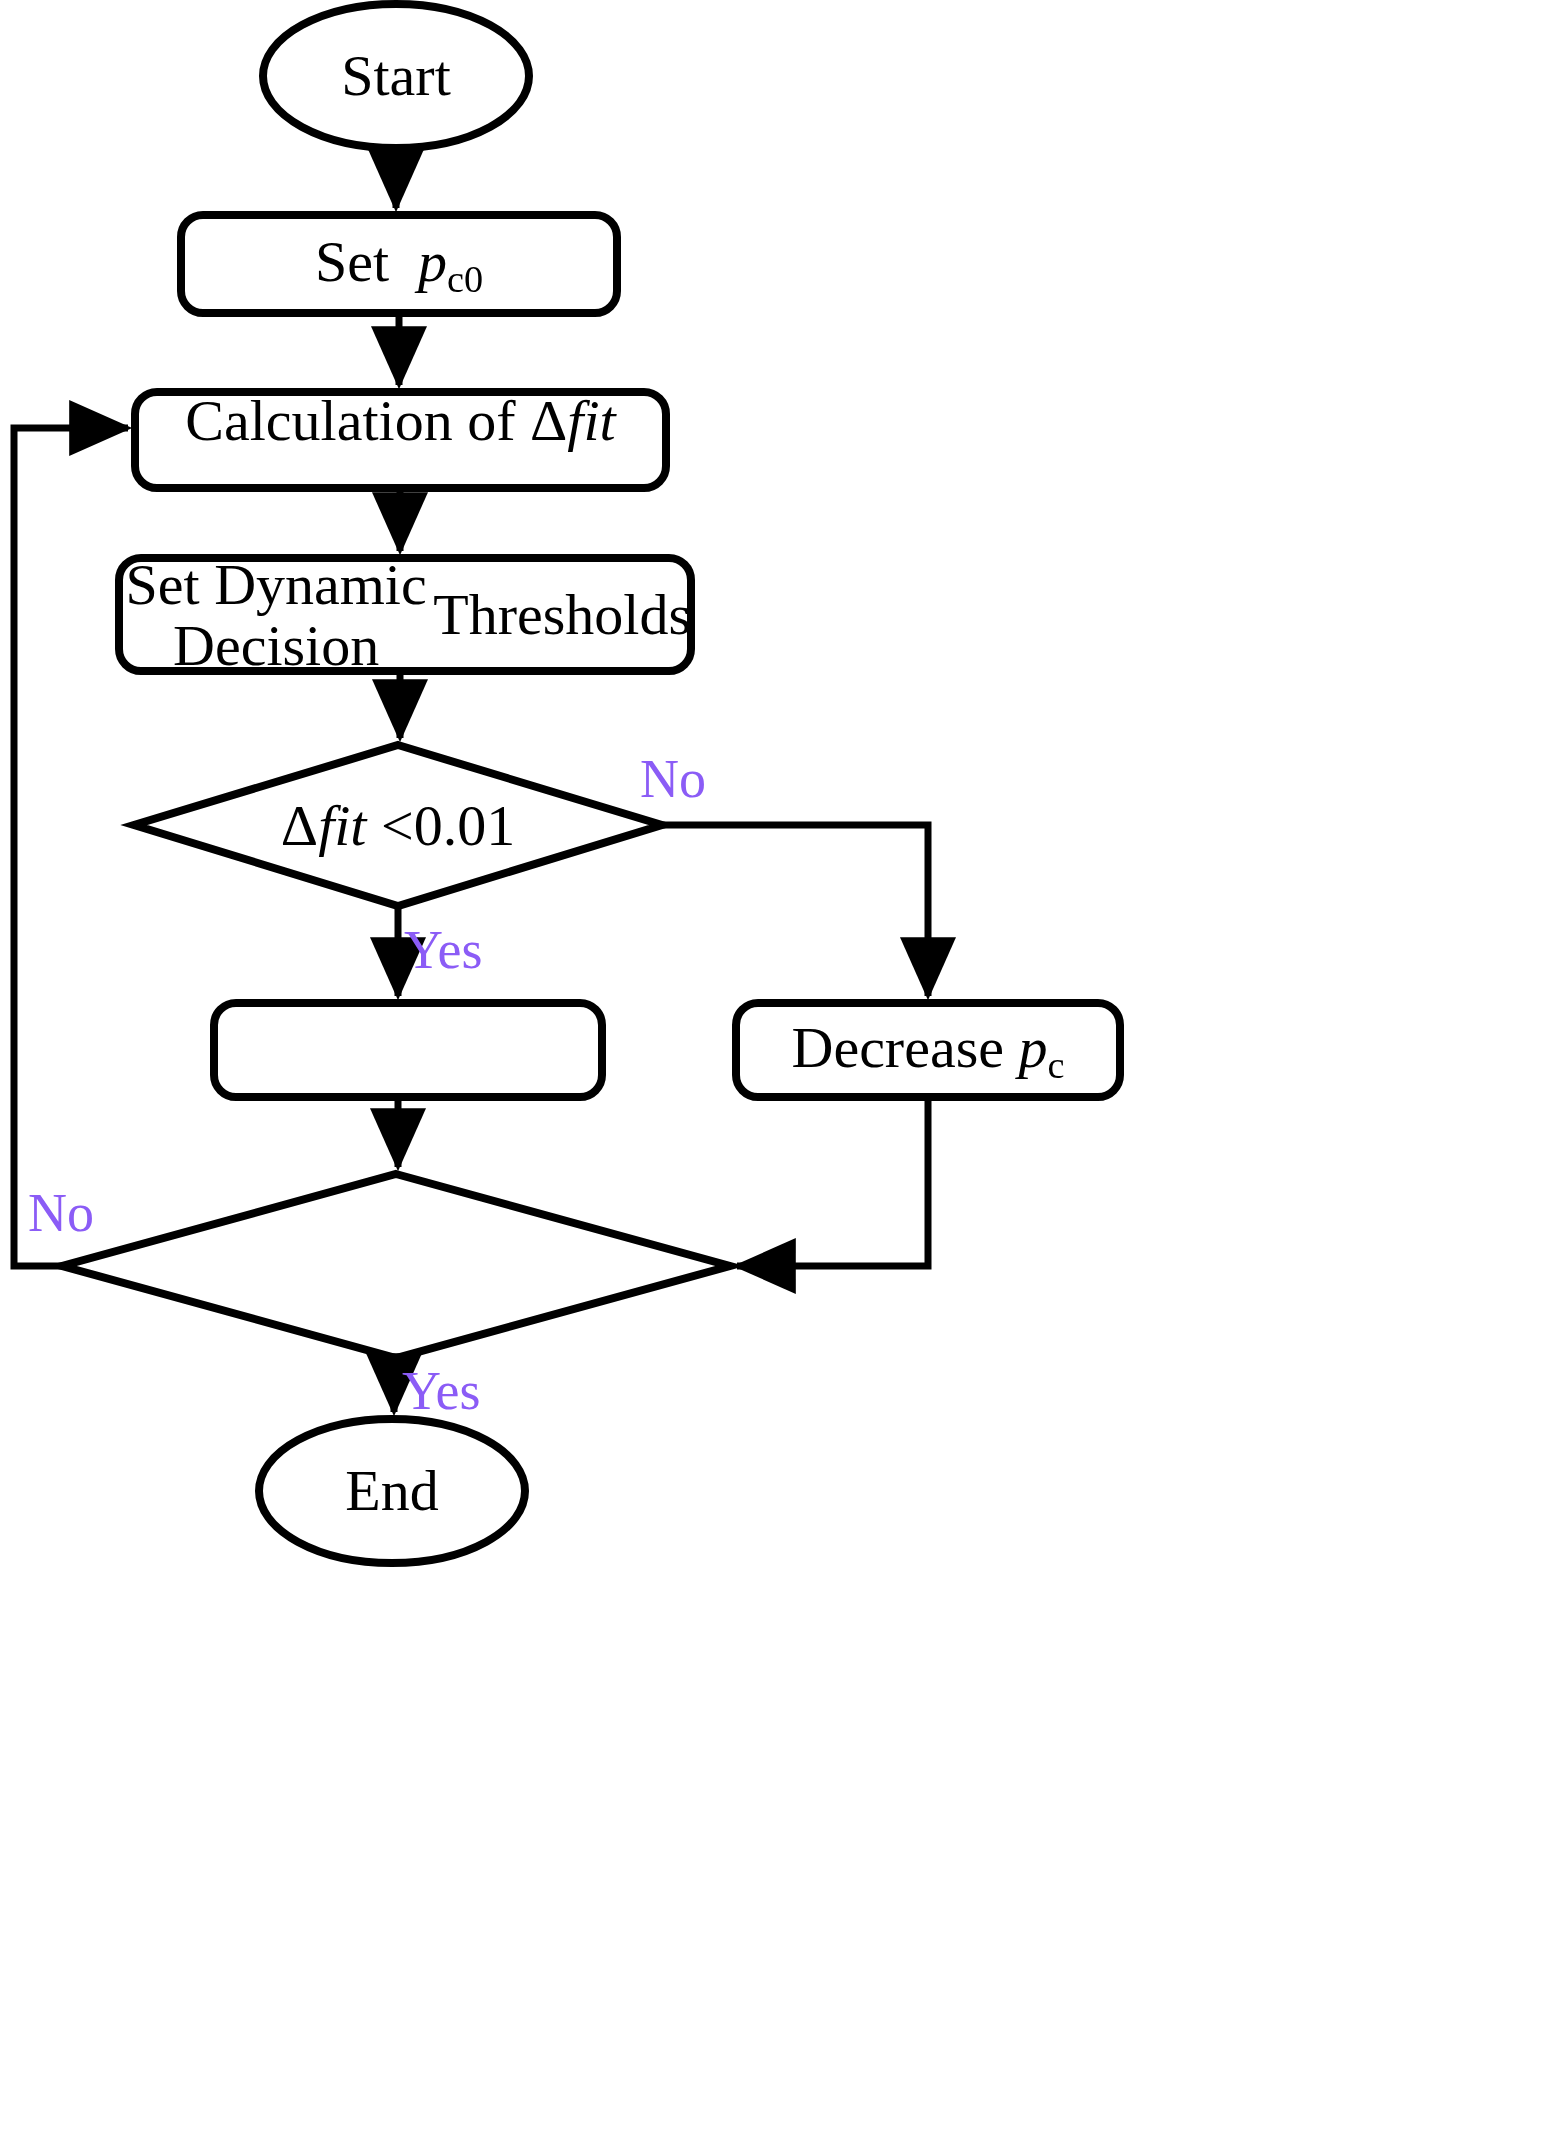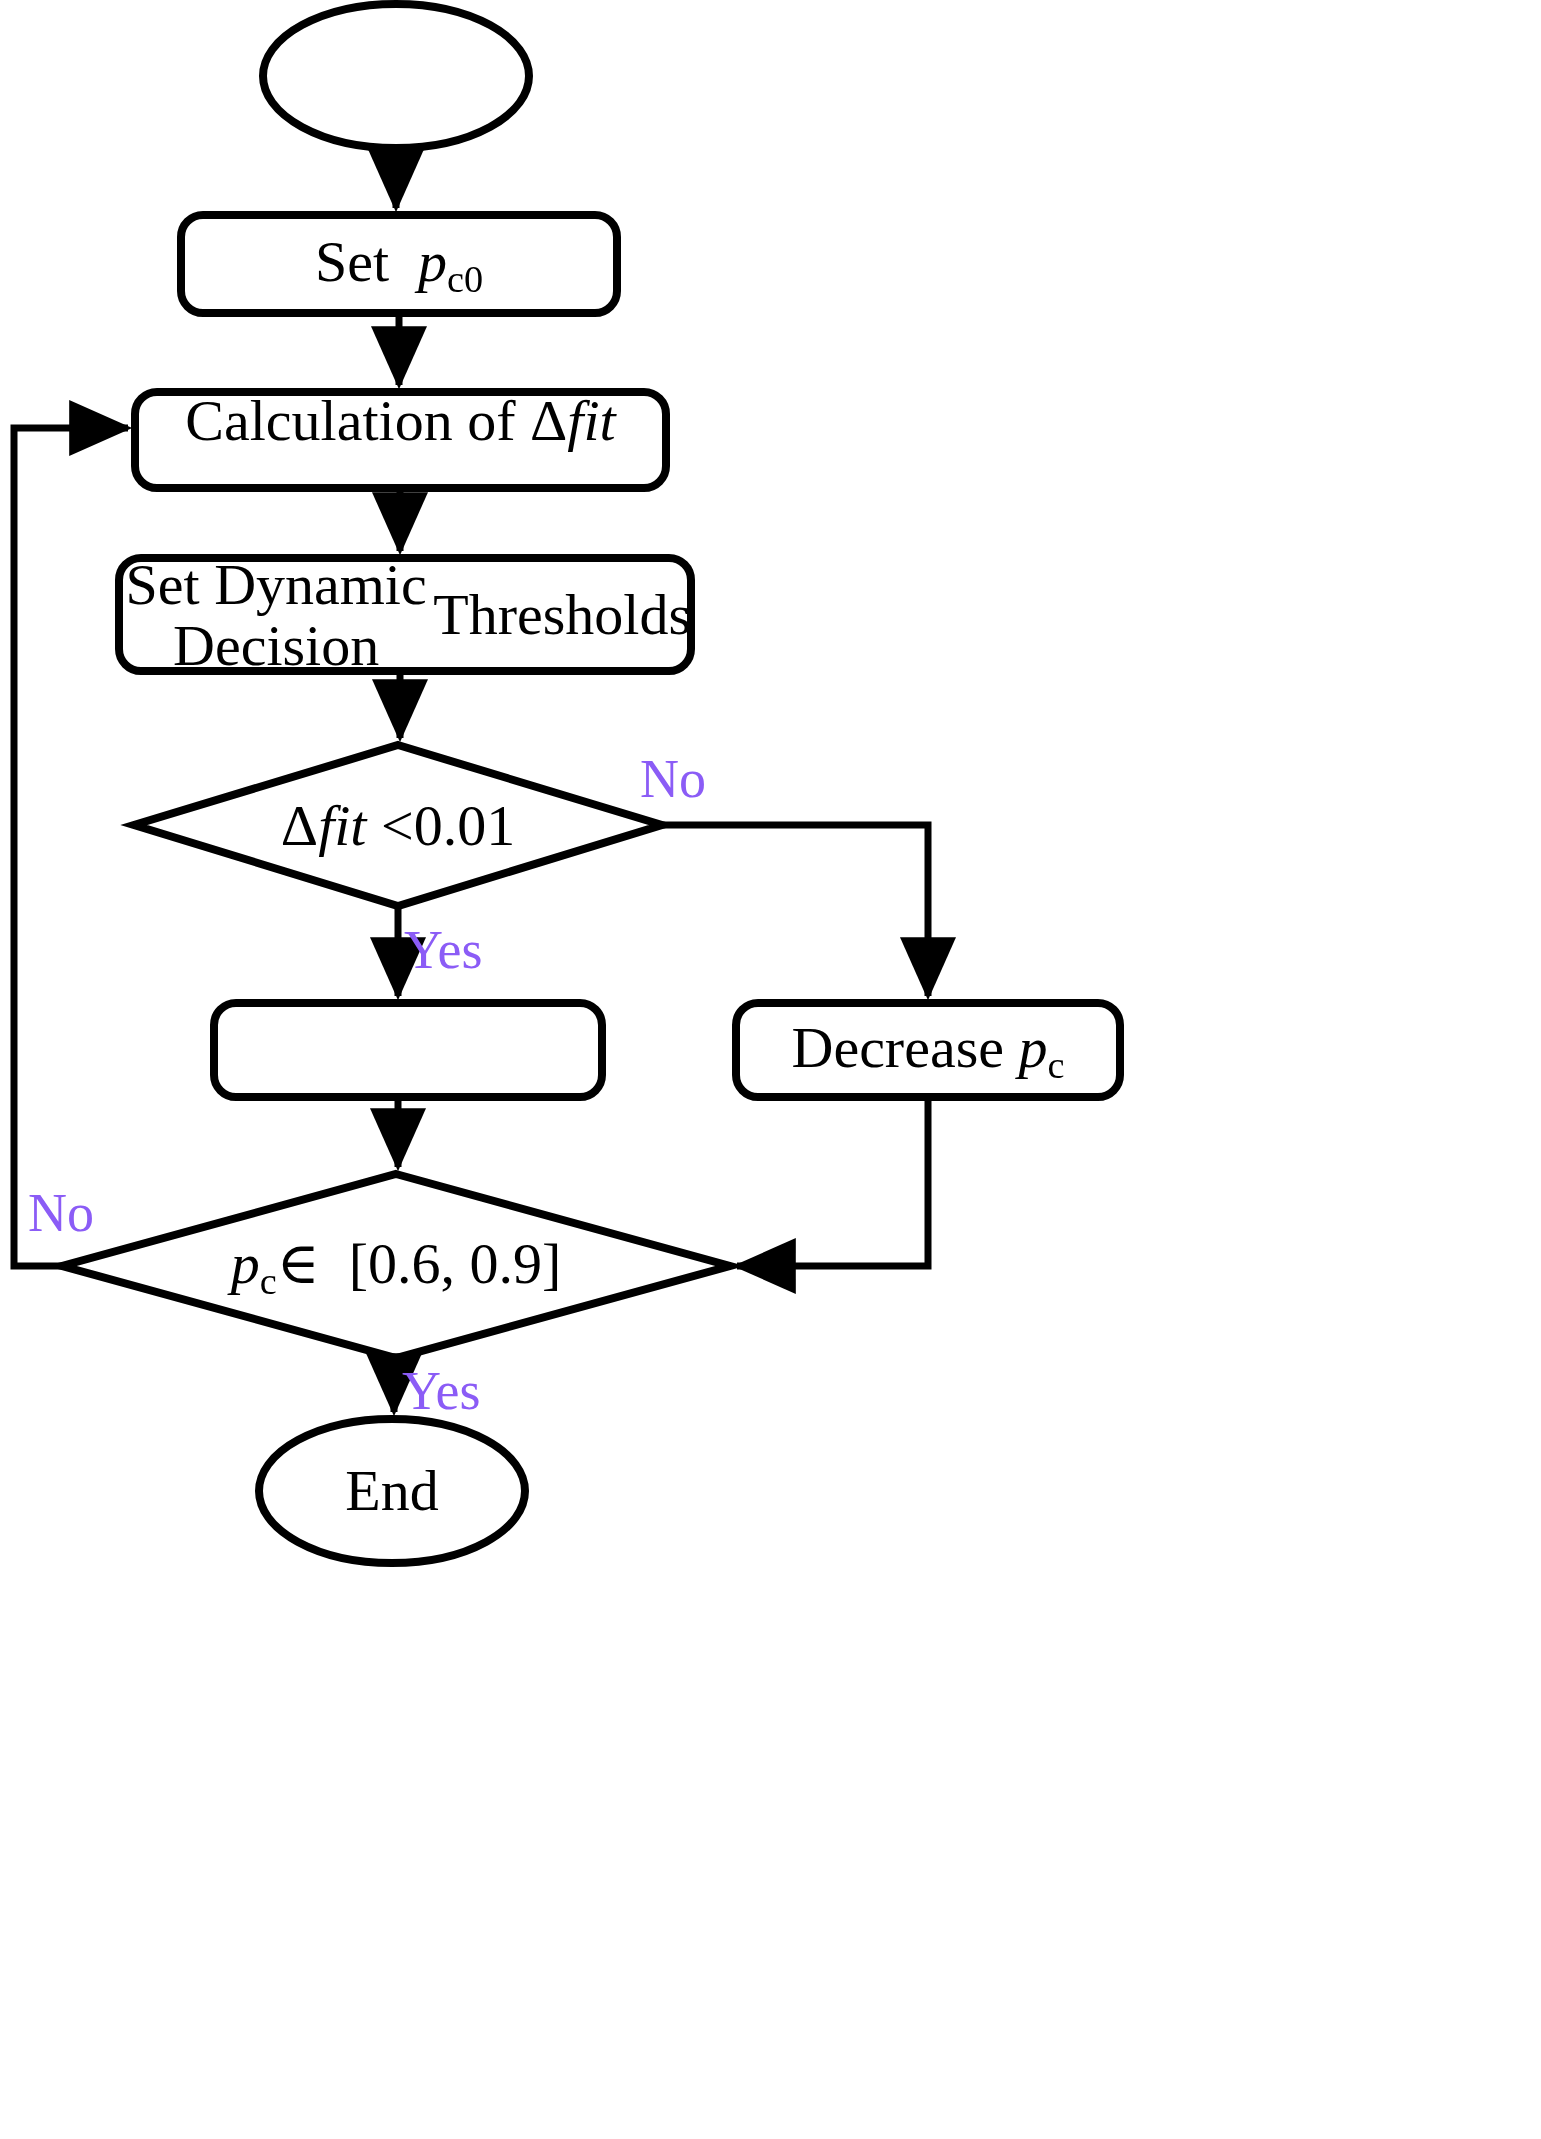--- a/index.html
+++ b/index.html
@@ -101,20 +101,23 @@
       <path d="M398,1097 L398,1167" marker-end="url(#arrowhead)" stroke-width="7"></path>
 
       <path d="M928,1097 L928,1266 L737,1266" marker-end="url(#arrowhead)" stroke-width="7"></path>
 
       <path d="M394,1358 L394,1412" marker-end="url(#arrowhead)" stroke-width="7"></path>
 
       <path d="M62,1266 L14,1266 L14,428 L128,428" marker-end="url(#arrowhead)" stroke-width="7"></path>
     </g>
   </svg>
 
+  <div class="node-label terminal-text" style="left:263px; top:32px; width:266px; height:88px;">
+    <span>Start</span>
+  </div>
 
   <div class="node-label process-text" style="left:181px; top:221px; width:436px; height:88px;">
     <span><span>Set</span>&nbsp;&nbsp;<span class="mi">p</span><span class="sub">c0</span></span>
   </div>
 
   <div class="node-label process-text" style="left:135px; top:378px; width:531px; height:86px;">
     <span><span>Calculation of</span>&nbsp;<span>Δ</span><span class="mi">fit</span></span>
   </div>
 
   <div class="node-label process-text" style="left:119px; top:562px; width:572px; height:106px; flex-direction:row; line-height:1.06;">
@@ -124,23 +127,20 @@
 
   <div class="node-label decision-text" style="left:200px; top:789px; width:396px; height:74px;">
     <span><span>Δ</span><span class="mi">fit</span>&nbsp;<span>&lt;0.01</span></span>
   </div>
 
 
   <div class="node-label process-text" style="left:736px; top:1009px; width:384px; height:84px;">
     <span><span>Decrease</span>&nbsp;<span class="mi">p</span><span class="sub">c</span></span>
   </div>
 
-  <div class="node-label decision-text" style="left:170px; top:1230px; width:452px; height:74px;">
-    <span><span class="mi">p</span><span class="sub">c</span><span>∈</span>&nbsp;&nbsp;<span>[0.6, 0.9]</span></span>
-  </div>
 
   <div class="node-label terminal-text" style="left:259px; top:1447px; width:266px; height:88px;">
     <span>End</span>
   </div>
 
   <div class="edge-label" style="left:640px; top:752px;">
     <span>No</span>
   </div>
 
   <div class="edge-label" style="left:404px; top:923px;">

